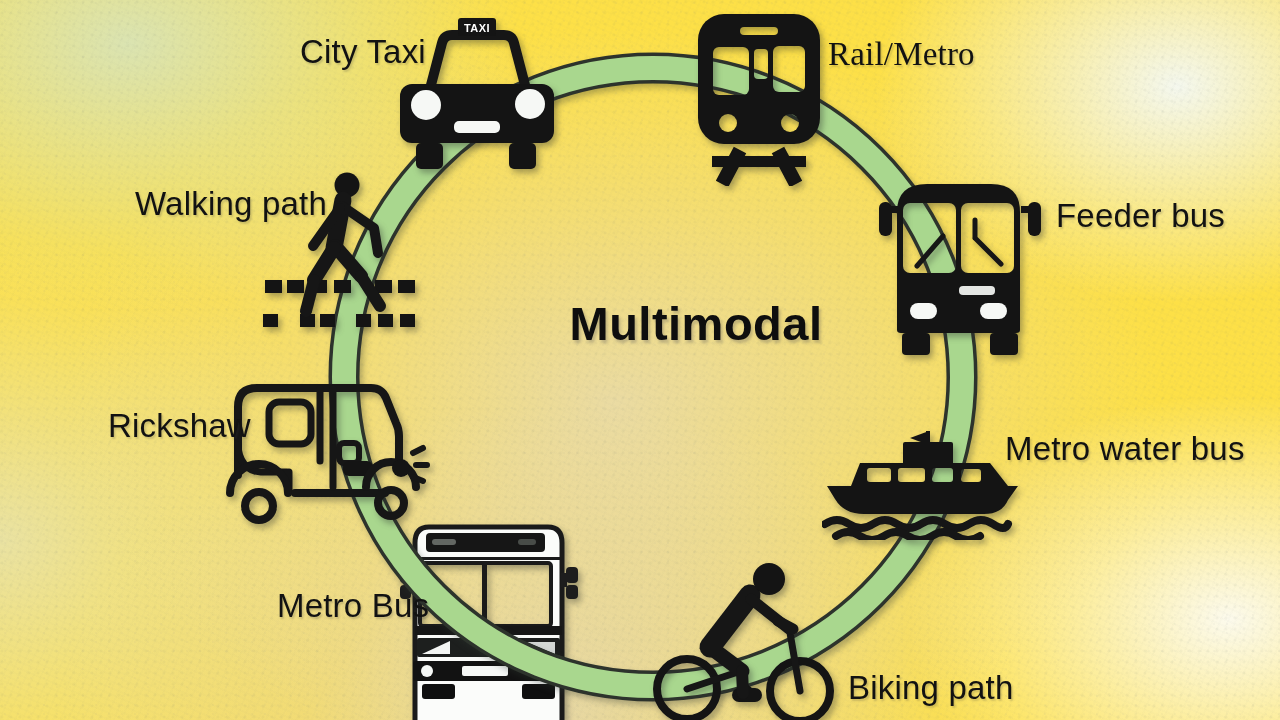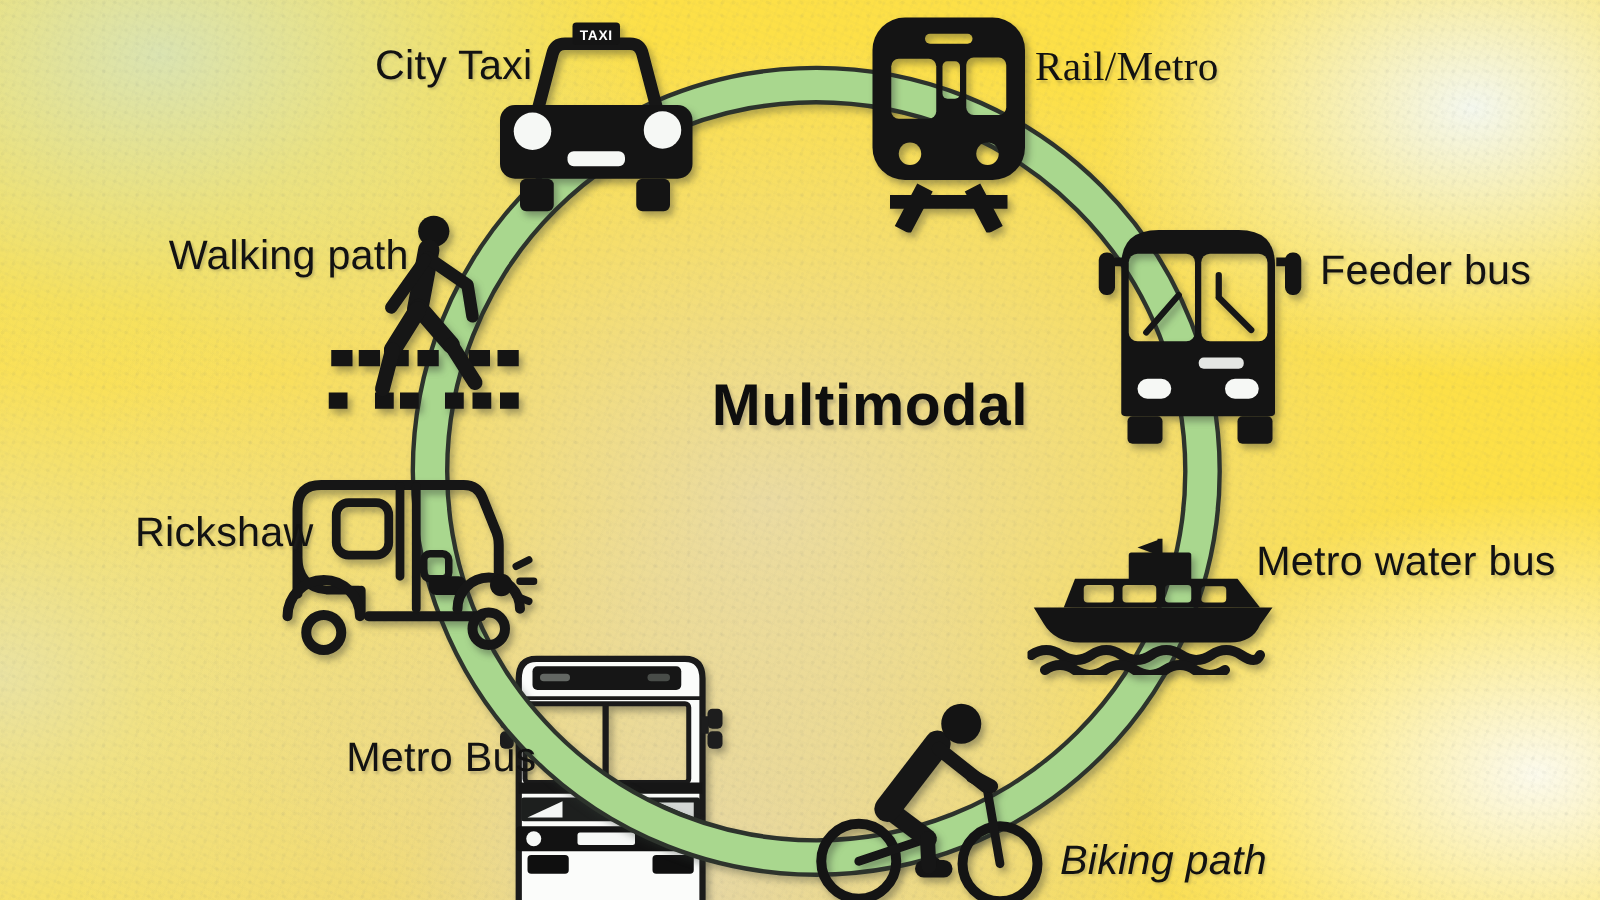--- a/index.html
+++ b/index.html
@@ -232,21 +232,21 @@
         <path class="stk" d="M78,82 L58,114" stroke-width="14"></path>
         <path class="stk" d="M58,114 L50,145" stroke-width="12"></path>
       </g>
     </svg>
   </div>
 
   <div class="label" style="left:300px;top:34px;">City Taxi</div>
   <div class="label" style="left:828px;top:36px;font-family:Liberation Serif, serif;">Rail/Metro</div>
   <div class="label" style="left:1056px;top:198px;text-align:right;">Feeder bus</div>
   <div class="label" style="left:1005px;top:431px;">Metro water bus</div>
-  <div class="label" style="left:848px;top:670px;font-style:italic;">Biking path</div>
+  <div class="label" style="left:848px;top:670px;">Biking path</div>
   <div class="label" style="left:277px;top:588px;">Metro Bus</div>
   <div class="label" style="left:108px;top:408px;">Rickshaw</div>
   <div class="label" style="left:135px;top:186px;">Walking path</div>
 
   <div class="title">
     <div>Multimodal</div>
   </div>
 
 </div>
 

